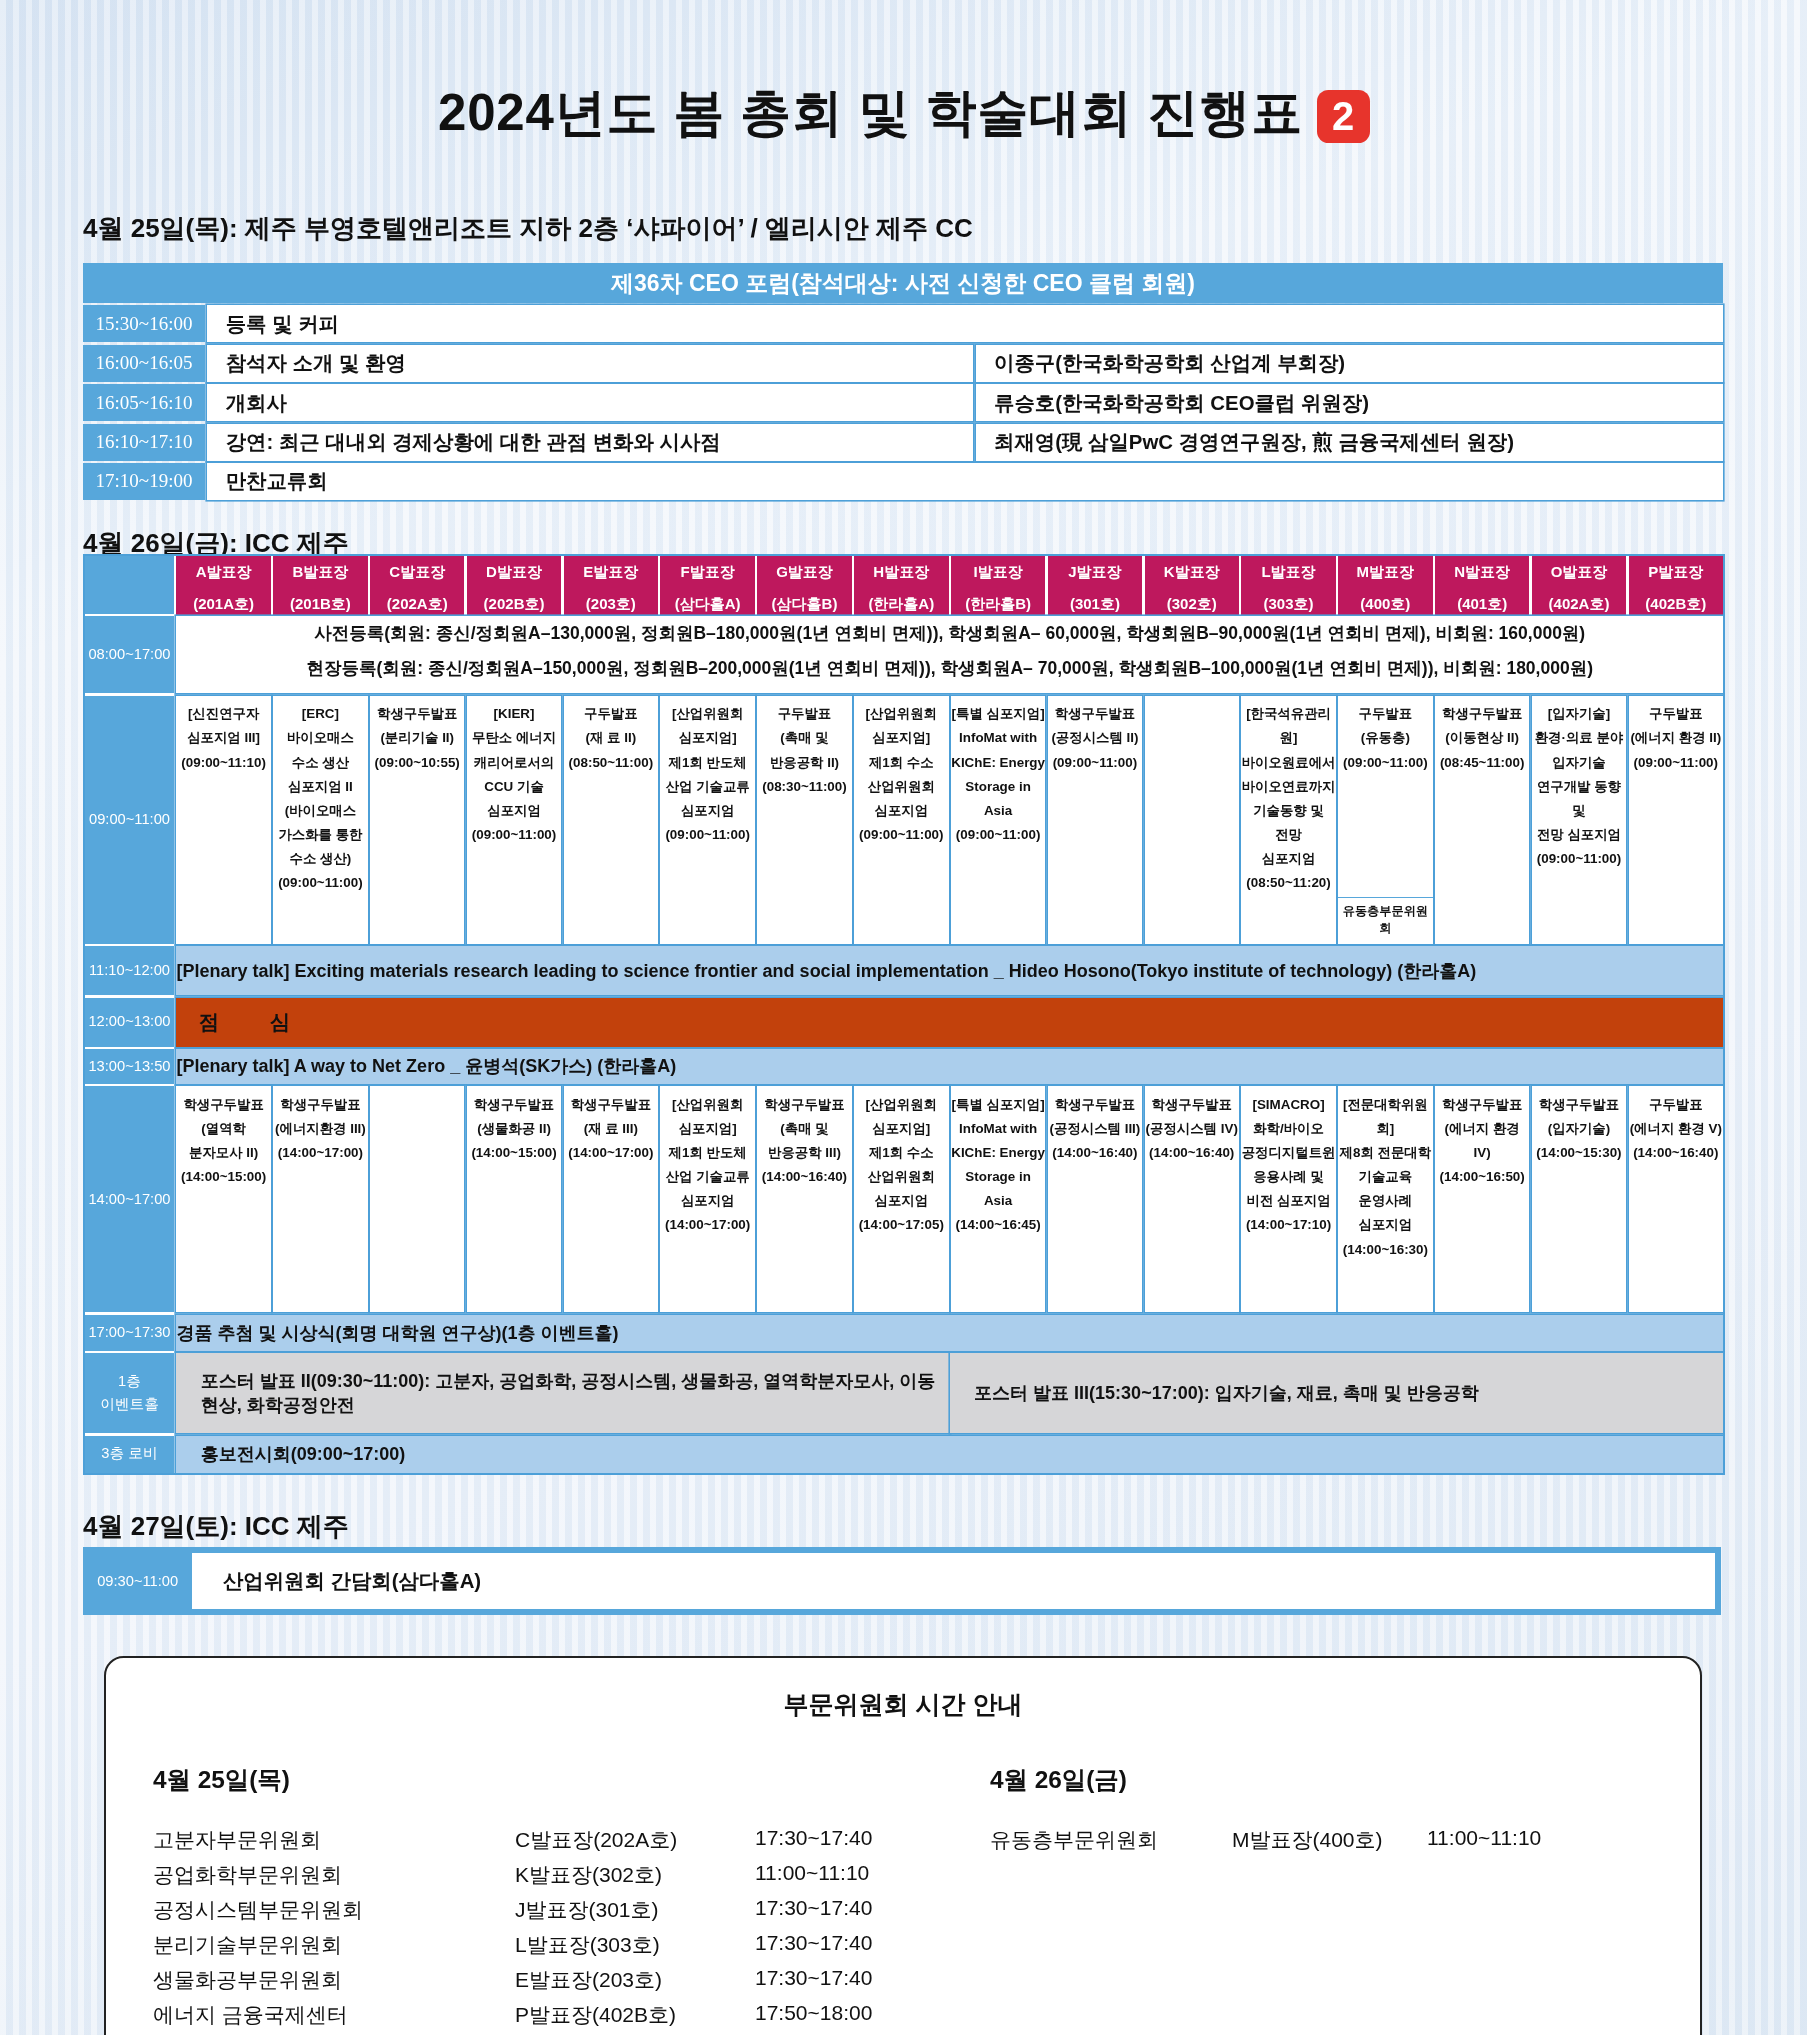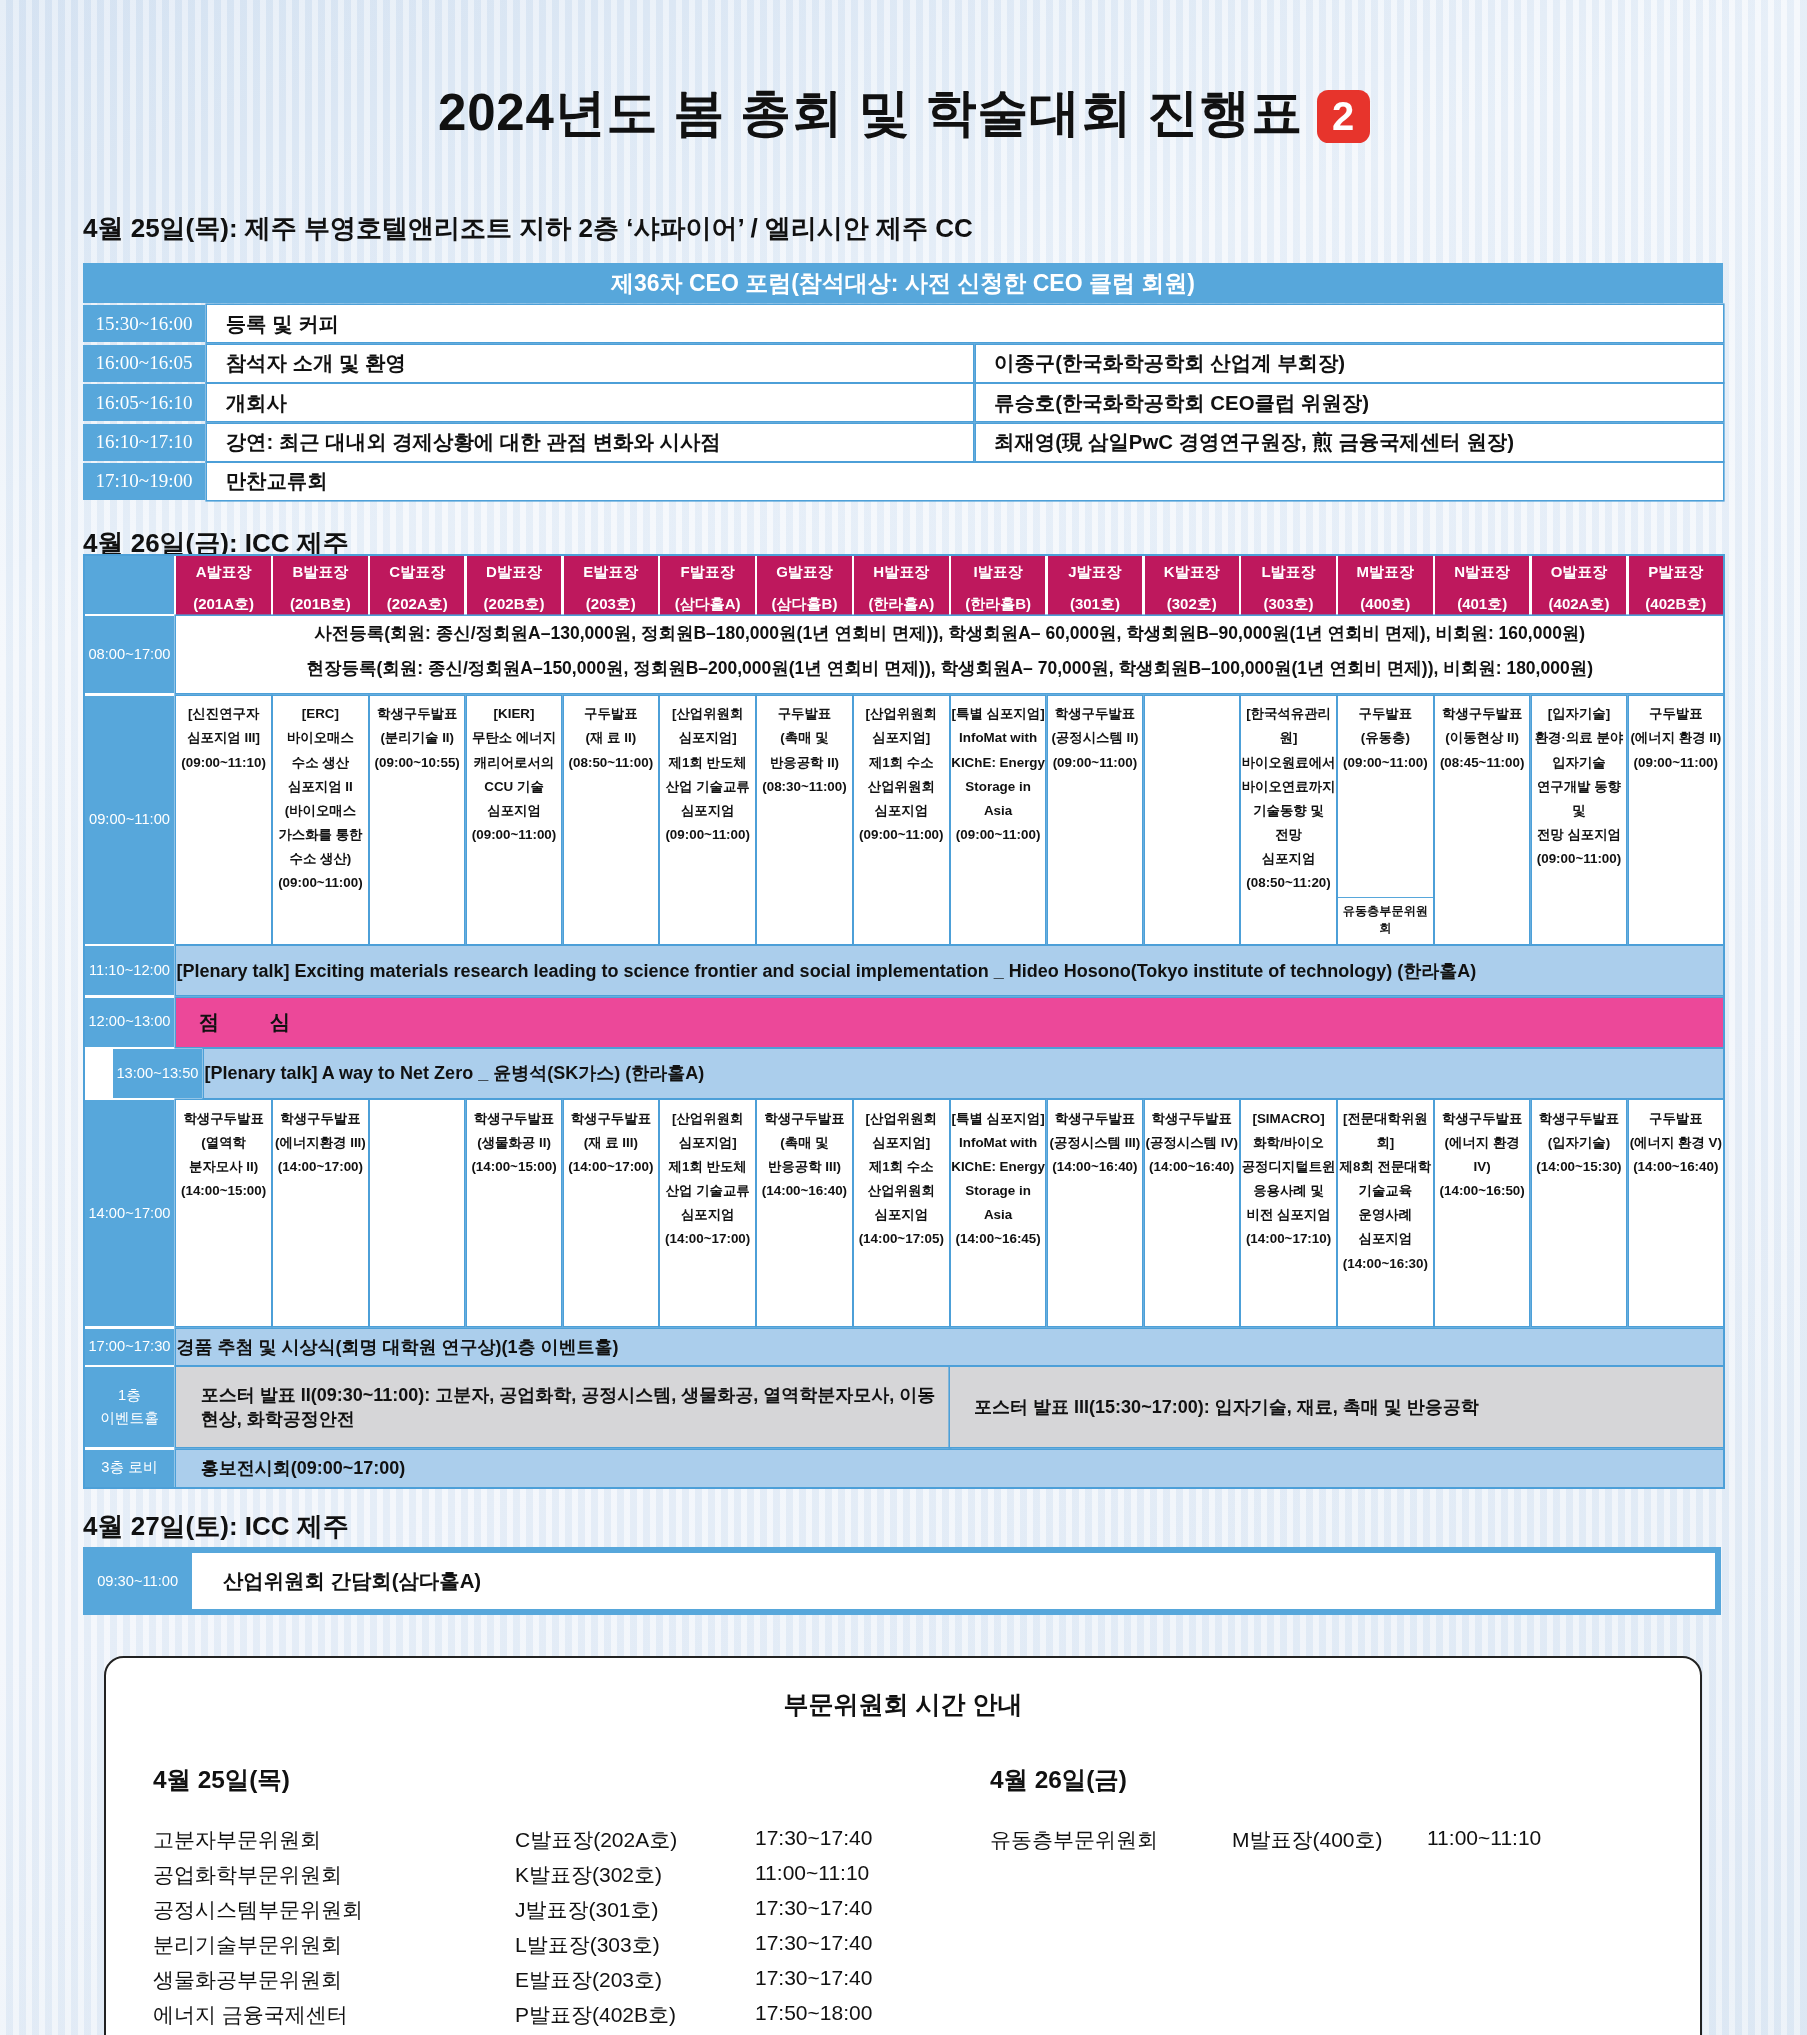--- a/index.html
+++ b/index.html
@@ -40,21 +40,21 @@
   .scell{background:#fff;box-shadow:0 0 0 1.6px #4da0d8;display:flex;flex-direction:column;}
   .scell-text{flex:1;padding-top:6.5px;text-align:center;font-size:13.4px;font-weight:bold;
     white-space:pre-line;line-height:1.8;}
   .scell-extra{border-top:1.6px solid #57a7db;text-align:center;font-size:12.2px;font-weight:bold;
     padding:4.9px 0 6.5px;}
   .scell-extra:empty{display:none;}
   .mfull{flex:1;box-shadow:0 0 0 1.6px #4da0d8;display:flex;align-items:center;}
   .reg{background:#fff;flex-direction:column;font-size:17.5px;font-weight:bold;line-height:1.95;}
   .lightblue{background:#abceec;}
   .plenary{font-size:18px;font-weight:bold;}
-  .lunch{background:#ec4899;font-size:20.4px;font-weight:bold;letter-spacing:22.4px;padding-left:22.4px;}
+  .lunch{background:#c2410c;font-size:20.4px;font-weight:bold;letter-spacing:22.4px;padding-left:22.4px;}
   .prize{font-size:18px;font-weight:bold;}
   .mstack{flex:1;display:flex;flex-direction:row;gap:0;}
   .gray-row{flex:1;background:#d6d6d8;box-shadow:0 0 0 1.6px #4da0d8;display:flex;align-items:center;
     padding-left:24.4px;font-size:18px;font-weight:bold;}
   .lobby-row{flex:1;background:#abceec;box-shadow:0 0 0 1.6px #4da0d8;display:flex;align-items:center;
     padding-left:24.4px;font-size:18px;font-weight:bold;}
   
   .d27{position:absolute;left:83px;top:1547px;width:1638px;height:68px;background:#57a7db;
     padding:5.7px;display:flex;gap:5.7px;box-sizing:border-box;}
   .d27-time{width:98px;flex:none;color:#fff;display:flex;align-items:center;justify-content:center;
@@ -295,21 +295,21 @@
     <div class="mrow" style="height:49px;">
       <div class="mtime">11:10~12:00</div>
       <div class="mfull lightblue plenary">[Plenary talk] Exciting materials research leading to science frontier and social implementation _ Hideo Hosono(Tokyo institute of technology) (한라홀A)</div>
     </div>
 
     <div class="mrow" style="height:49px;">
       <div class="mtime">12:00~13:00</div>
       <div class="mfull lunch">점 심</div>
     </div>
 
-    <div class="mrow" style="height:49px;margin-left:28px;">
+    <div class="mrow" style="height:35px;">
       <div class="mtime">13:00~13:50</div>
       <div class="mfull lightblue plenary">[Plenary talk] A way to Net Zero _ 윤병석(SK가스) (한라홀A)</div>
     </div>
 
     <div class="mrow" style="height:226px;">
       <div class="mtime">14:00~17:00</div>
       <div class="mcells">
 
       <div class="scell">
             <div class="scell-text">학생구두발표

